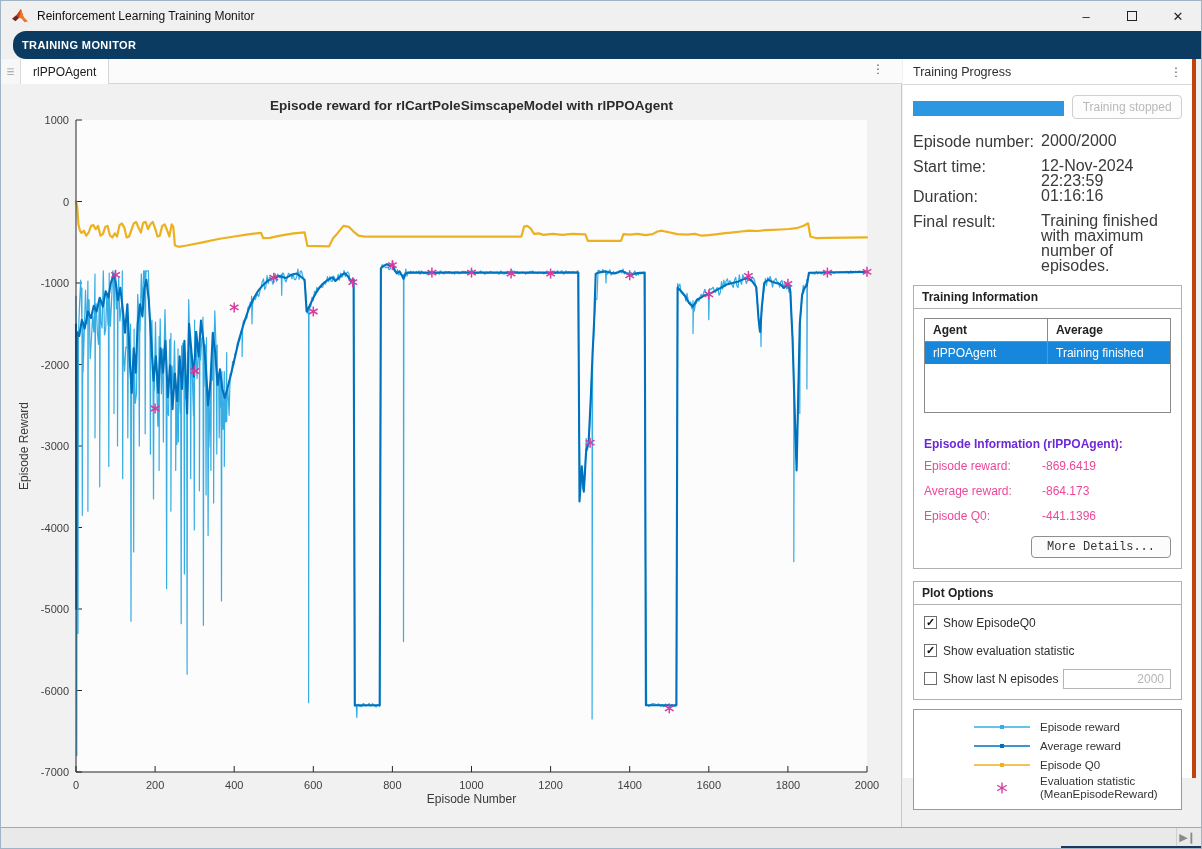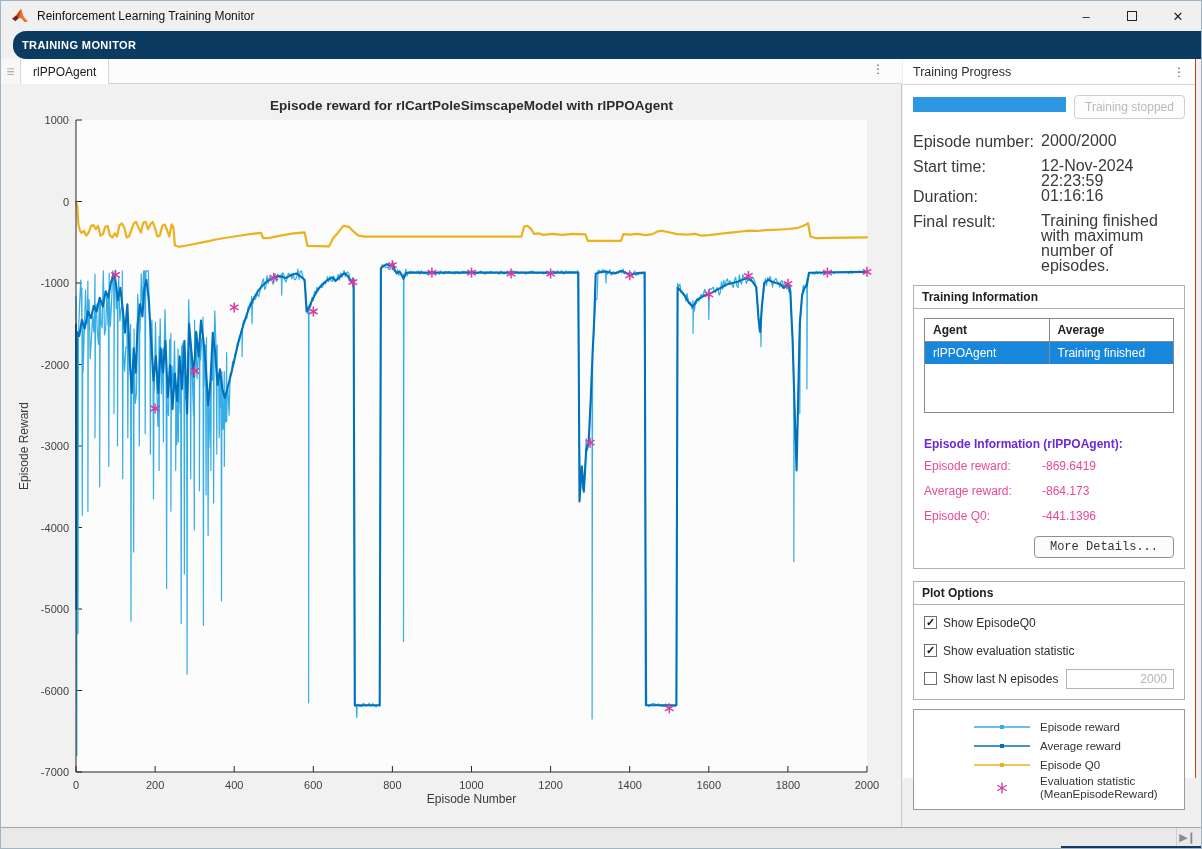--- a/index.html
+++ b/index.html
@@ -15,38 +15,38 @@
   .win-btn { width:46px; height:30px; display:flex; align-items:center; justify-content:center; font-size:13px; color:#222; }
   .max-box { width:10px; height:10px; border:1px solid #222; display:inline-block; }
 
   
   .ribbon { position:absolute; left:12px; top:30px; width:100%; height:28px; background:#0c3b61; display:flex; align-items:center;border-radius:13px; }
   .ribbon .rtab { color:#fff; font-size:11px; font-weight:bold; letter-spacing:.4px; padding-left:9px; }
 
   
   .main { position:absolute; left:0; top:58px; width:1202px; height:768px; }
   .left-pane { position:absolute; left:0; top:0; width:901px; height:768px; background:#f1f1f1; border-right:1px solid #c9c9c9; }
-  .right-pane { position:absolute; left:902px; top:0; width:293px; height:719px; background:#ffffff; border-right:1px solid #c2410c; }
+  .right-pane { position:absolute; left:902px; top:0; width:293px; height:719px; background:#ffffff; border-right:4px solid #c2410c; }
   .right-gutter { position:absolute; left:1196px; top:0; width:6px; height:768px; background:#f0f0f0; }
 
   
   .tabstrip { position:absolute; left:0; top:0; width:901px; height:25px; background:#fbfbfb; border-bottom:1px solid #d5d5d5; display:flex; }
   .tab-grip { width:20px; height:25px; border-right:1px solid #d9d9d9; display:flex; align-items:center; justify-content:center; color:#9a9a9a; font-size:9px; background:#f7f7f7; }
   .doc-tab { width:88px; height:25px; background:#ffffff; border-right:1px solid #d5d5d5; display:flex; align-items:center; padding-left:12px; font-size:12px; color:#1a1a1a; }
   .strip-dots { position:absolute; right:16px; top:3px; width:16px; height:18px; color:#555; font-size:12px; text-align:center; }
 
   
   .figure { position:absolute; left:0; top:25px; width:893px; height:742px; background:#f1f1f1; }
   .figure svg { display:block; }
 
   
   .rp-header { height:26px; border-bottom:1px solid #d9d9d9; display:flex; align-items:center; padding:0 10px; font-size:12.5px; color:#2e2e2e; }
   .rp-dots { margin-left:auto; color:#555; font-size:12px; }
   .rp-body { padding:0 10px; }
-  .progress-row { margin-top:10px; display:flex; align-items:flex-start; }
+  .progress-row { margin-top:10px; display:flex; align-items:center; }
   .progress-track { width:160px; height:15px; background:#fff; margin-top:2px; }
   .progress-fill { height:100%; background:#2e97e2; }
   .stopped-btn { margin-left:8px; width:116px; height:24px; border:1px solid #cfcfcf; border-radius:4px; background:#fdfdfd; color:#b9b9b9; font-size:12px; display:flex; align-items:center; justify-content:center; }
   .info-grid { margin-top:14px; }
   .info-row { display:flex; min-height:25px; font-size:16px; color:#3a3a3a; }
   .info-row .lbl { width:128px; flex:none; }
   .info-row .val { flex:1; line-height:15px; }
 
   .panel { margin-top:12px; border:1px solid #b0b0b0; background:#fff; }
   .panel-title { padding:4px 8px; font-size:12px; font-weight:bold; color:#222; border-bottom:1px solid #b0b0b0; }

